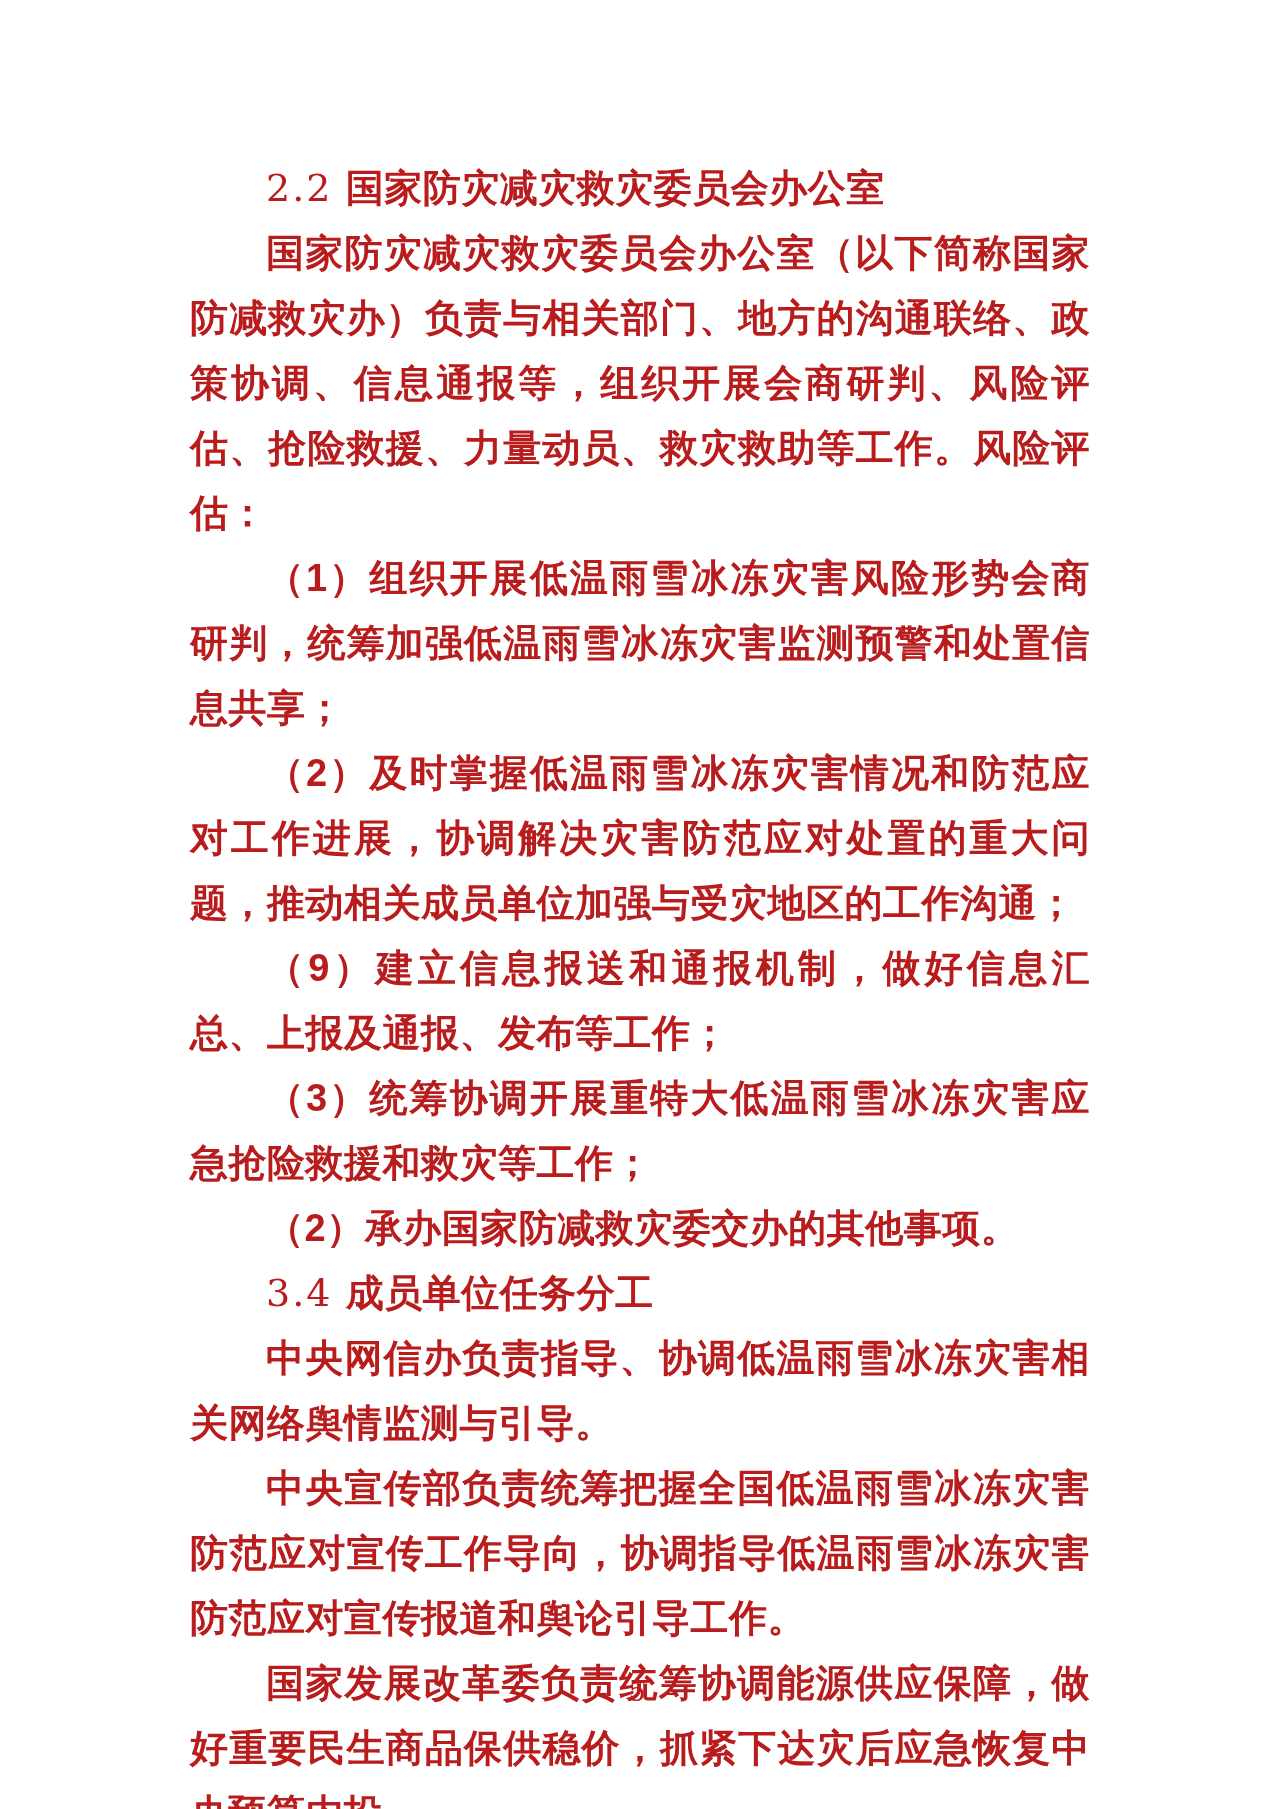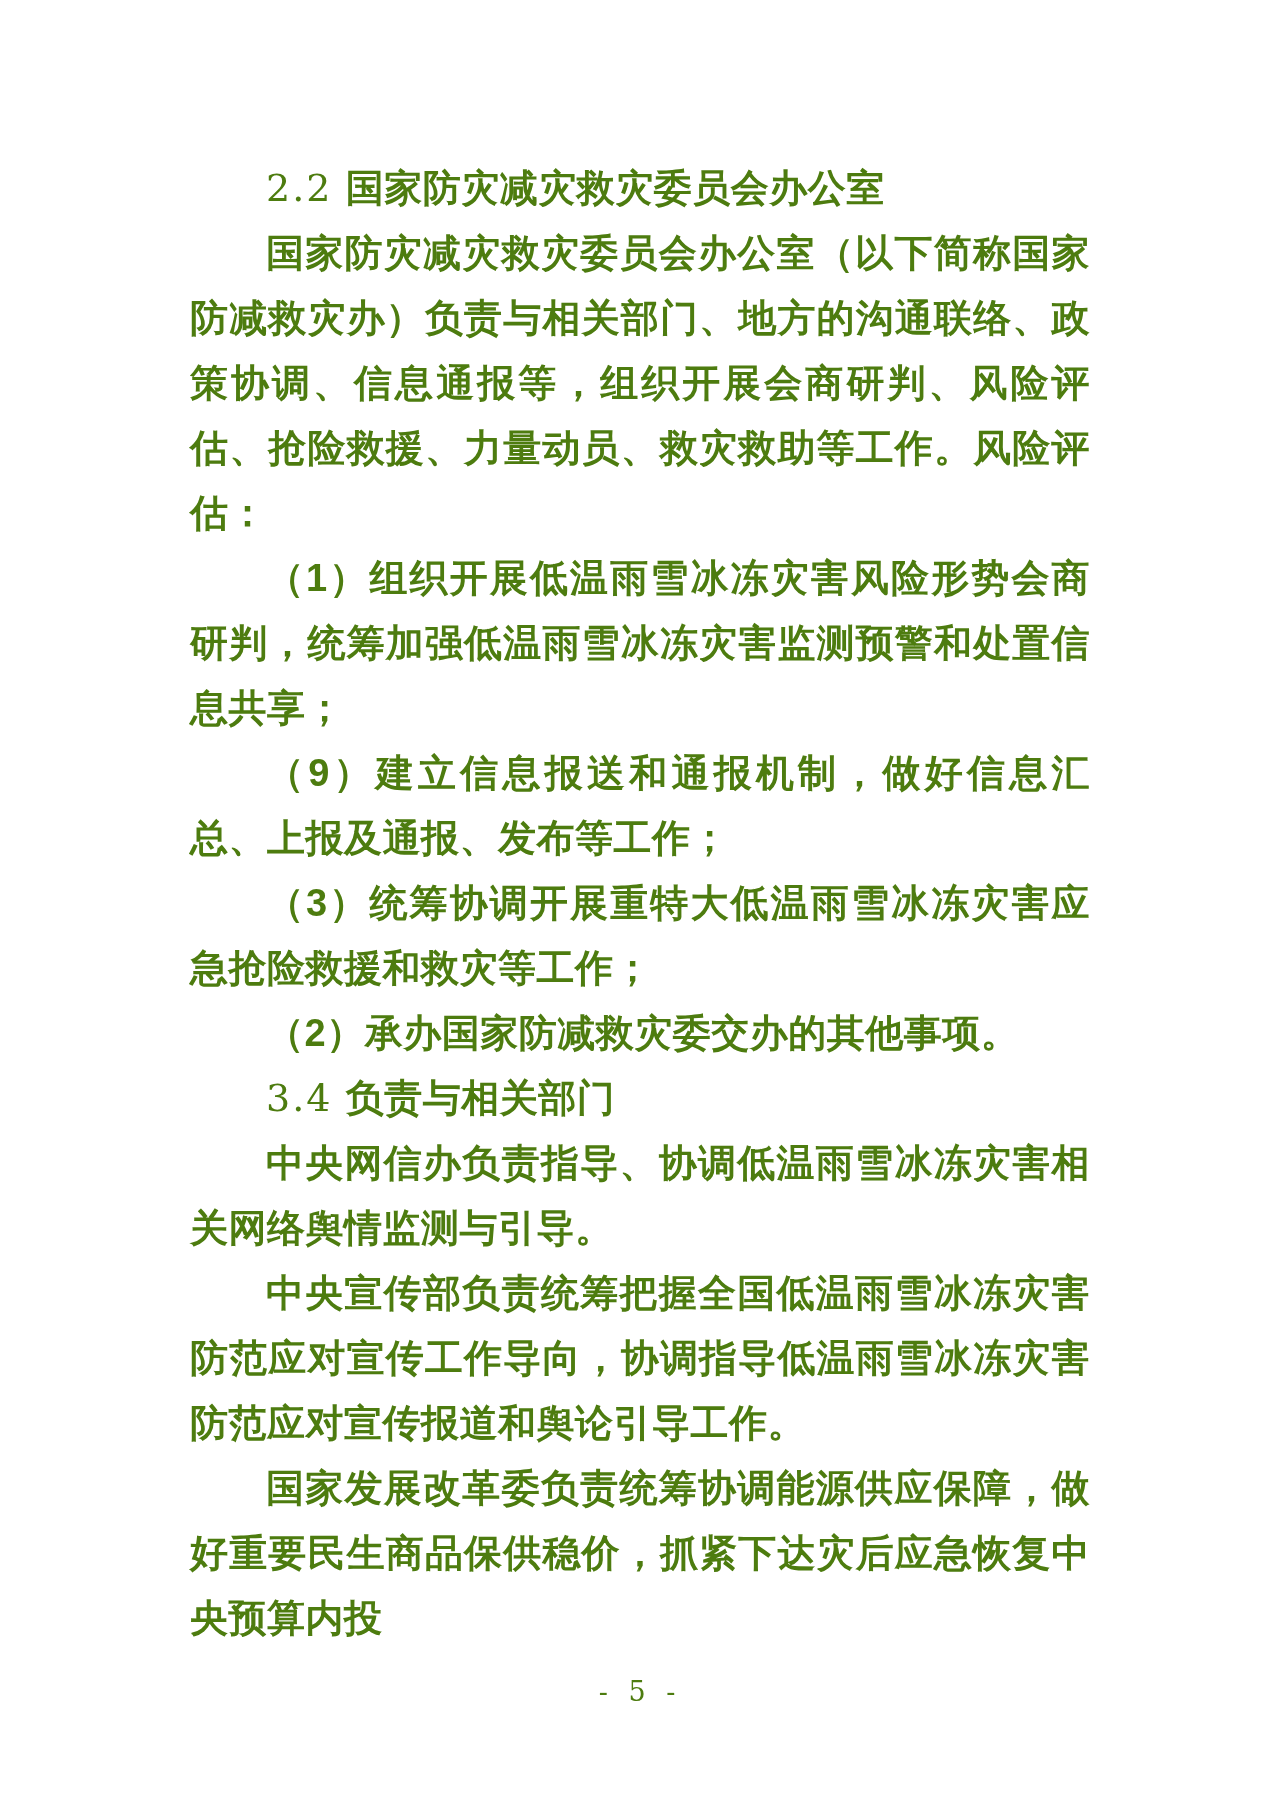--- a/index.html
+++ b/index.html
@@ -5,21 +5,21 @@
   html, body {
     margin: 0;
     padding: 0;
     background: #ffffff;
   }
   .page {
     position: relative;
     width: 1280px;
     height: 1809px;
     background: #ffffff;
-    color: #4d7c0f;
+    color: #b91c1c;
     overflow: hidden;
   }
   .content {
     position: absolute;
     left: 190px;
     top: 156px;
     width: 900px;
     font-family: "Liberation Sans", "DejaVu Sans", sans-serif;
     font-weight: 600;
     font-size: 38px;
@@ -56,28 +56,29 @@
 
 <div class="page">
   <main class="content">
 
     <p class="para"><span class="section-num">2.2</span><span>国家防灾减灾救灾委员会办公室</span></p>
 
     <p class="para">国家防灾减灾救灾委员会办公室（以下简称国家防减救灾办）负责与相关部门、地方的沟通联络、政策协调、信息通报等，组织开展会商研判、风险评估、抢险救援、力量动员、救灾救助等工作。风险评估：</p>
 
     <p class="para">（1）组织开展低温雨雪冰冻灾害风险形势会商研判，统筹加强低温雨雪冰冻灾害监测预警和处置信息共享；</p>
 
+    <p class="para">（2）及时掌握低温雨雪冰冻灾害情况和防范应对工作进展，协调解决灾害防范应对处置的重大问题，推动相关成员单位加强与受灾地区的工作沟通；</p>
 
     <p class="para">（9）建立信息报送和通报机制，做好信息汇总、上报及通报、发布等工作；</p>
 
     <p class="para">（3）统筹协调开展重特大低温雨雪冰冻灾害应急抢险救援和救灾等工作；</p>
 
     <p class="para">（2）承办国家防减救灾委交办的其他事项。</p>
 
-    <p class="para"><span class="section-num">3.4</span><span>负责与相关部门</span></p>
+    <p class="para"><span class="section-num">3.4</span><span>成员单位任务分工</span></p>
 
     <p class="para">中央网信办负责指导、协调低温雨雪冰冻灾害相关网络舆情监测与引导。</p>
 
     <p class="para">中央宣传部负责统筹把握全国低温雨雪冰冻灾害防范应对宣传工作导向，协调指导低温雨雪冰冻灾害防范应对宣传报道和舆论引导工作。</p>
 
     <p class="para">国家发展改革委负责统筹协调能源供应保障，做好重要民生商品保供稳价，抓紧下达灾后应急恢复中央预算内投</p>
 
   </main>
 
   <footer class="page-footer">

